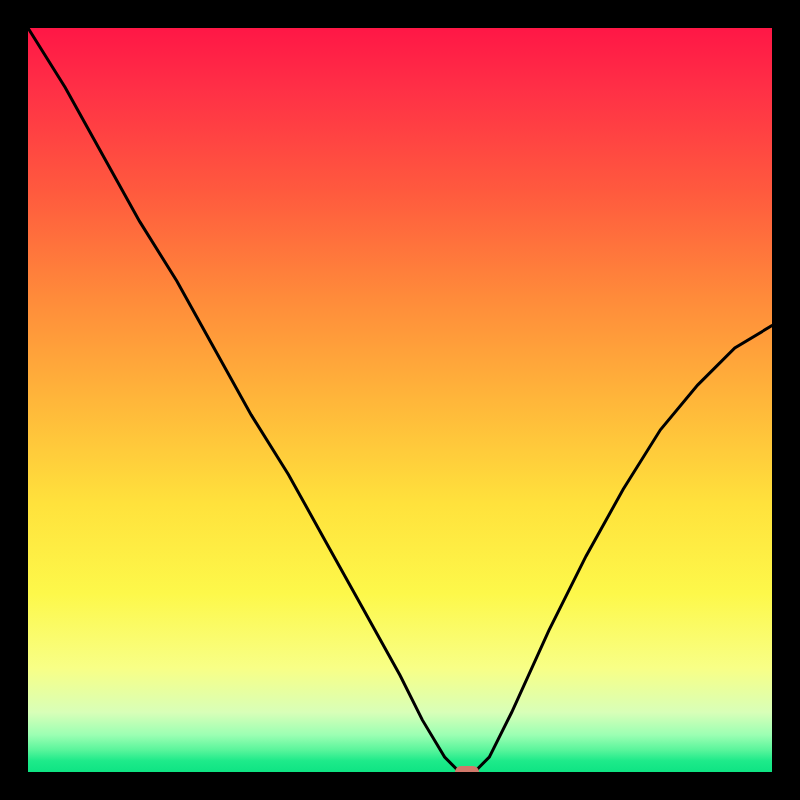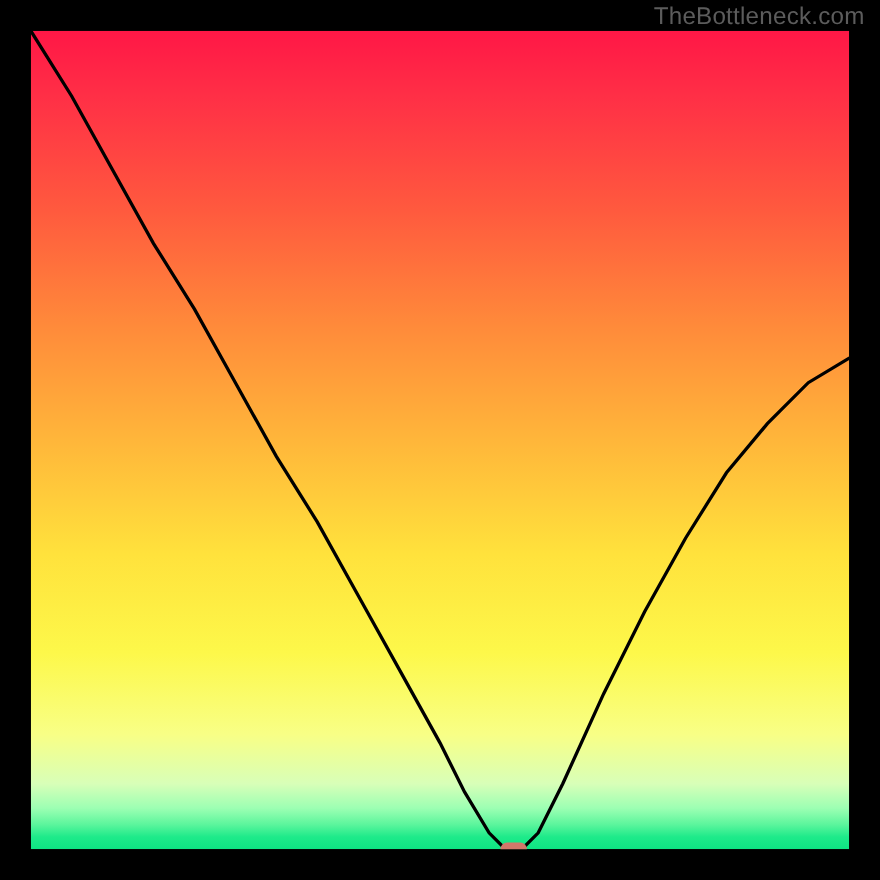--- a/index.html
+++ b/index.html
@@ -69,21 +69,20 @@
     border-radius: 6px;
     transform: translate(-50%, -50%);
     z-index: 5;
   }
 </style>
 </head>
 <body>
 
 <div class="frame">
 
-  <div class="watermark">TheBottleneck.com</div>
 
   <div class="plot-area">
     <div class="gradient"></div>
 
     <svg class="curve" viewBox="0 0 744 744" preserveAspectRatio="none">
       <path id="curve-path" fill="none" stroke-width="3" stroke-linecap="round" stroke="#000000" d="M0.0 0.0 L37.2 59.5 L74.4 126.5 L111.6 193.4 L148.8 253.0 L186.0 319.9 L223.2 386.9 L260.4 446.4 L297.6 513.4 L334.8 580.3 L372.0 647.3 L394.3 691.9 L416.6 729.1 L431.5 744.0 L446.4 744.0 L461.3 729.1 L483.6 684.5 L520.8 602.6 L558.0 528.2 L595.2 461.3 L632.4 401.8 L669.6 357.1 L706.8 319.9 L744.0 297.6"></path>
     </svg>
 
     <div class="marker" id="optimal-marker" title="optimal" style="left: 438.96px; top: 744px; background: rgb(209, 120, 106);"></div>
   </div>

